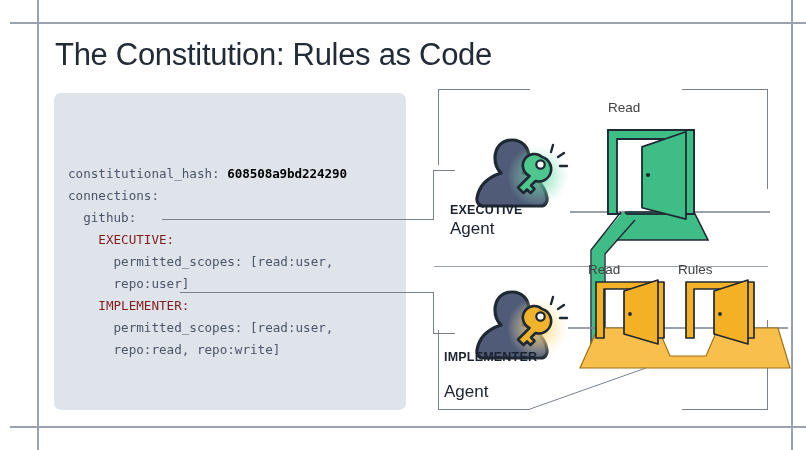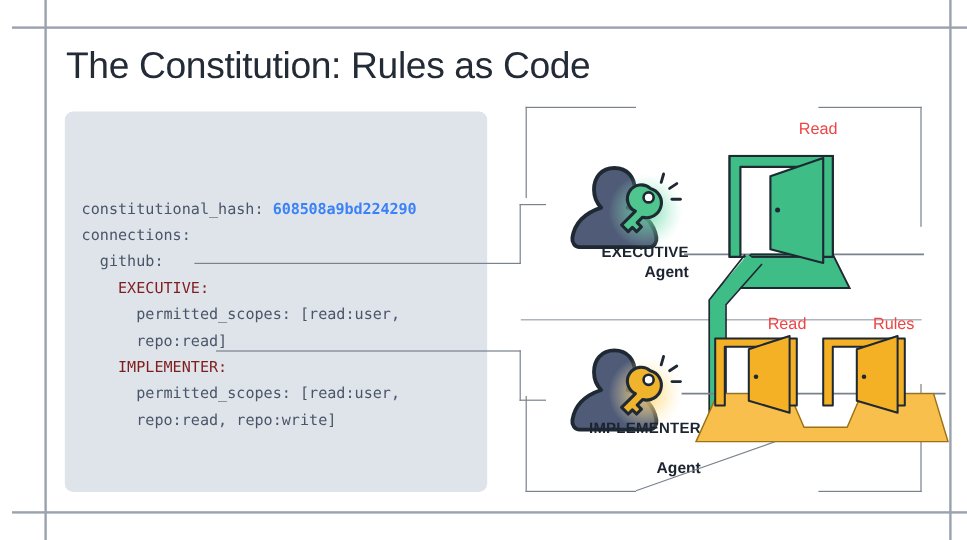--- a/index.html
+++ b/index.html
@@ -30,38 +30,38 @@
   .code-panel{
     position:absolute;left:44px;top:93px;width:352px;height:317px;
     background:#dfe4eb;border-radius:7px;
   }
   .code-block{
     position:absolute;left:58px;top:163px;
     font-family:"DejaVu Sans Mono","Liberation Mono",monospace;
     font-size:12.6px;line-height:22px;color:#4a5568;
     white-space:pre;
   }
-  .code-block .hash{color:#3b82f6;font-weight:bold;letter-spacing:-0.1px;text-align:center;}
+  .code-block .hash{color:#000000;font-weight:bold;letter-spacing:-0.1px;text-align:center;}
   .code-block .role{color:#7f1d1d;}
 
   
   .conn{position:absolute;background:#7a828e;}
 
   
   .brk{position:absolute;background:#7a828e;}
 
   
   .divider{position:absolute;left:424px;top:266px;width:334px;height:1.2px;background:#9aa2ad;}
 
   .panel-label{
-    position:absolute;text-align:right;color:#1b2430;
+    position:absolute;text-align:left;color:#1b2430;
   }
   .role-name{font-size:12.5px;font-weight:bold;letter-spacing:0.2px;}
-  .role-sub{font-size:13px;font-weight:700;}
-  .door-label{position:absolute;font-size:13.5px;color:#ef4444;text-align:right;}
+  .role-sub{font-size:17px;font-weight:400;}
+  .door-label{position:absolute;font-size:13.5px;color:#404040;text-align:left;}
 
   svg{position:absolute;overflow:visible;}
 </style>
 </head>
 <body>
 
 <div class="slide">
 
   <div class="crop crop-v-left"></div>
   <div class="crop crop-v-right"></div>
@@ -70,21 +70,21 @@
 
   <div class="title">The Constitution: Rules as Code</div>
 
   <div class="code-panel"></div>
 
   <div class="code-block"><span>constitutional_hash:</span> <span class="hash">608508a9bd224290</span>
 <span>connections:</span>
   <span>github:</span>
     <span class="role">EXECUTIVE:</span>
       <span>permitted_scopes: [read:user,</span>
-      <span>repo:read]</span>
+      <span>repo:user]</span>
     <span class="role">IMPLEMENTER:</span>
       <span>permitted_scopes: [read:user,</span>
       <span>repo:read, repo:write]</span></div>
 
   <div class="conn" style="left:152px;top:219px;width:272px;height:1.3px;"></div>
   <div class="conn" style="left:423px;top:170px;width:1.3px;height:50px;"></div>
   <div class="conn" style="left:423px;top:170px;width:22px;height:1.3px;"></div>
 
   <div class="conn" style="left:170px;top:292px;width:254px;height:1.3px;"></div>
   <div class="conn" style="left:423px;top:292px;width:1.3px;height:42px;"></div>

